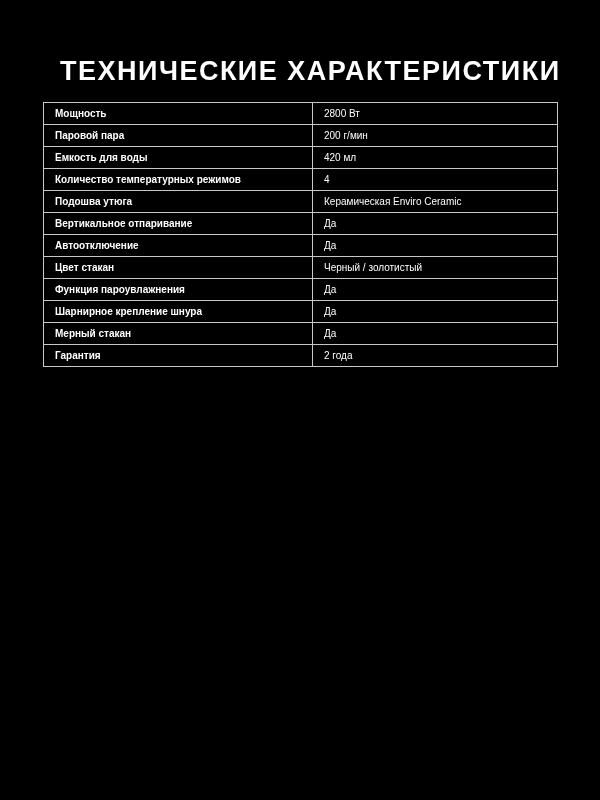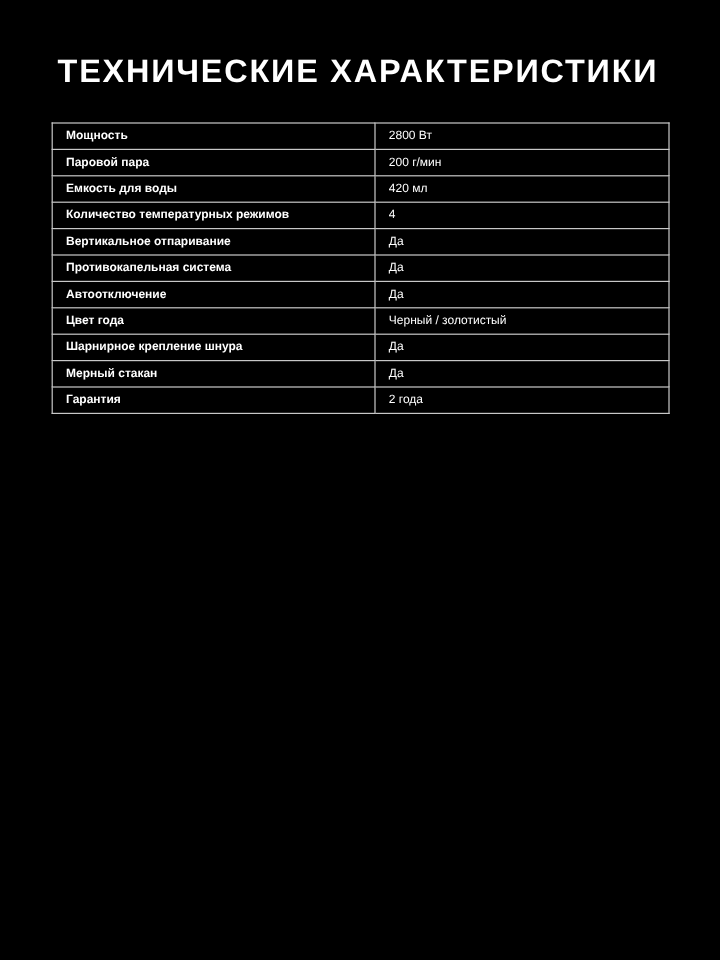--- a/index.html
+++ b/index.html
@@ -12,21 +12,21 @@
     width: 600px;
     height: 800px;
     background: var(--bg, #000000);
     font-family: "Liberation Sans", sans-serif;
     overflow: hidden;
   }
   .page-title {
     position: absolute;
     left: 44px;
     top: 42px;
-    margin: 4px;
+    margin: 16px;
     font-size: 27px;
     font-weight: bold;
     letter-spacing: 1.5px;
     line-height: 1;
     color: var(--text, #ffffff);
     white-space: nowrap;
   }
   table.spec-table {
     position: absolute;
     left: 43px;
@@ -77,42 +77,46 @@
   <tr>
     <td class="spec-label">Емкость для воды</td>
     <td class="spec-value">420 мл</td>
   </tr>
 
   <tr>
     <td class="spec-label">Количество температурных режимов</td>
     <td class="spec-value">4</td>
   </tr>
 
+  <tr>
+    <td class="spec-label">Подошва утюга</td>
+    <td class="spec-value">Керамическая Enviro Ceramic</td>
+  </tr>
 
   <tr>
     <td class="spec-label">Вертикальное отпаривание</td>
     <td class="spec-value">Да</td>
   </tr>
 
 
-  <tr>
-    <td class="spec-label">Противокапельная система</td>
-    <td class="spec-value">Да</td>
-  </tr>
 
   <tr>
     <td class="spec-label">Автоотключение</td>
     <td class="spec-value">Да</td>
   </tr>
 
   <tr>
-    <td class="spec-label">Цвет года</td>
+    <td class="spec-label">Цвет стакан</td>
     <td class="spec-value">Черный / золотистый</td>
   </tr>
 
+  <tr>
+    <td class="spec-label">Функция пароувлажнения</td>
+    <td class="spec-value">Да</td>
+  </tr>
 
   <tr>
     <td class="spec-label">Шарнирное крепление шнура</td>
     <td class="spec-value">Да</td>
   </tr>
 
   <tr>
     <td class="spec-label">Мерный стакан</td>
     <td class="spec-value">Да</td>
   </tr>

